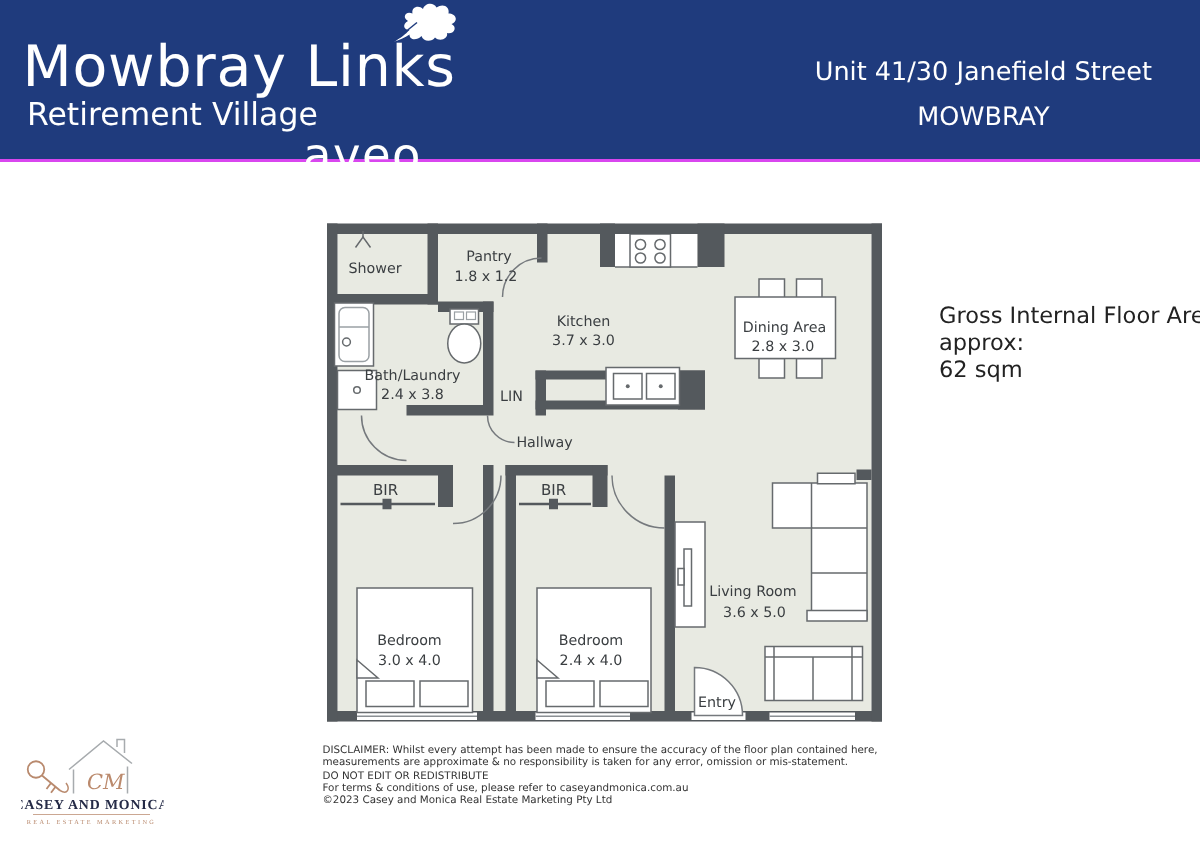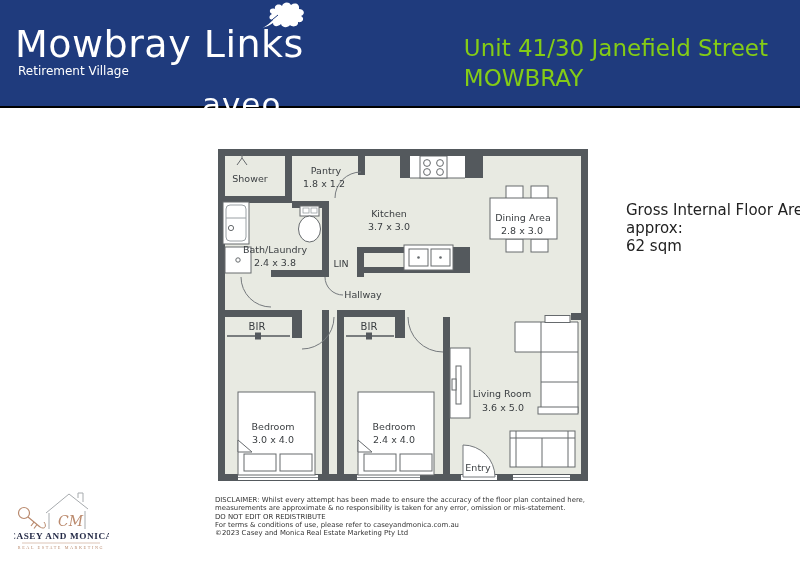--- a/index.html
+++ b/index.html
@@ -1,26 +1,26 @@
 <!DOCTYPE html>
 <html><head>
 <meta charset="utf-8">
 <style>
   html,body{margin:0;padding:0;background:#ffffff;}
   #page{position:relative;width:800px;height:565px;background:#ffffff;overflow:hidden;
         font-family:"DejaVu Sans","Liberation Sans",sans-serif;}
   
   #banner{position:absolute;left:0;top:0;width:800px;height:106px;background:#1f3b7d;
-          border-bottom:2px solid #000000;}
+          border-bottom:2px solid #d946ef;}
   #brand-name{position:absolute;left:15px;top:22px;font-size:38px;font-weight:500;color:#ffffff;letter-spacing:.5px;}
-  #brand-sub{position:absolute;left:18px;top:64px;font-size:12px;color:#ffffff;}
+  #brand-sub{position:absolute;left:18px;top:64px;font-size:21px;color:#ffffff;}
   #aveo{position:absolute;left:202px;top:86px;font-size:31px;color:#ffffff;letter-spacing:1px;}
   #leaf{position:absolute;left:260px;top:1px;}
-  #unit-title{position:absolute;right:32px;top:33px;text-align:left;color:#84cc16;
-              font-size:23px;line-height:30px;}
+  #unit-title{position:absolute;right:32px;top:33px;text-align:center;color:#ffffff;
+              font-size:17px;line-height:30px;}
   
   #floor-area{position:absolute;left:626px;top:201px;width:196px;text-align:left;
               color:#222;font-size:15px;line-height:18px;}
   
   #plan{position:absolute;left:210px;top:140px;}
   .room-label{font-size:9.5px;fill:#3a3e41;}
   .room-dims{font-size:9.5px;fill:#3a3e41;}
   .bir-label{font-size:10px;fill:#3a3e41;}
   
   #disclaimer{position:absolute;left:215px;top:496px;width:380px;

